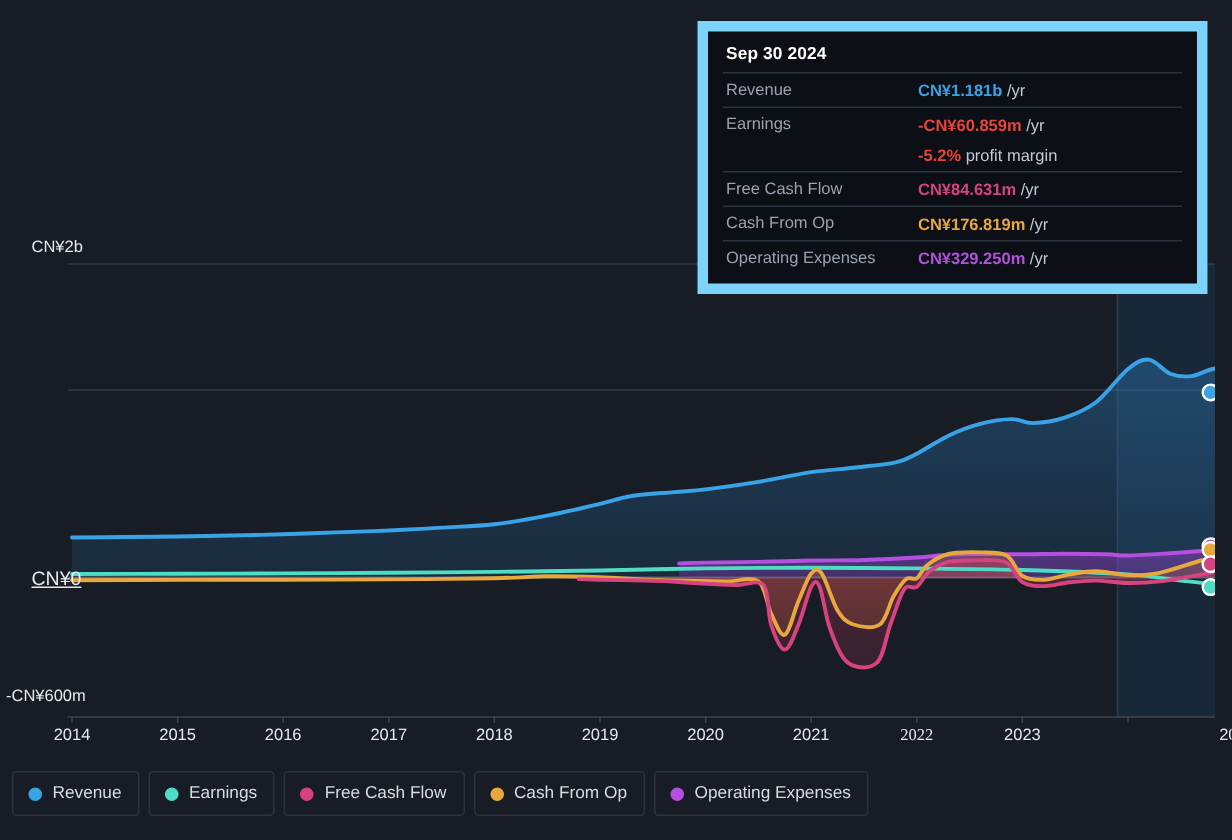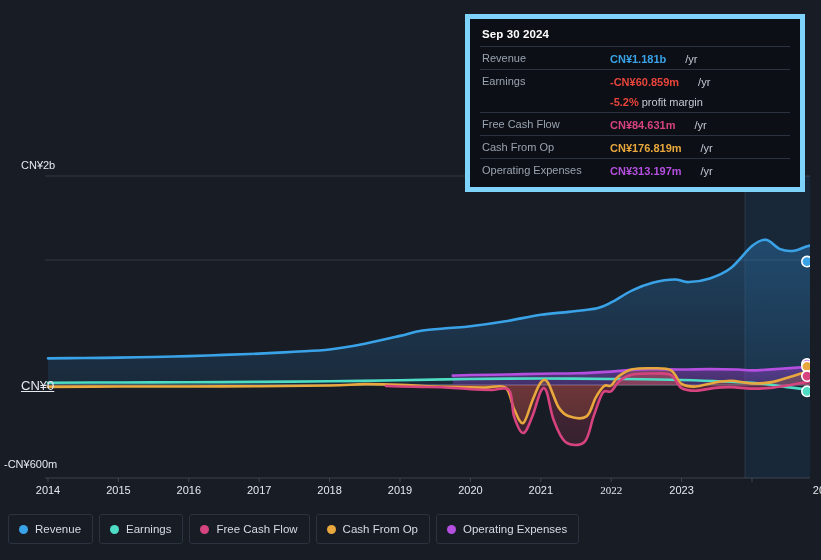--- a/index.html
+++ b/index.html
@@ -7,40 +7,40 @@
     width:821px;height:560px;overflow:hidden;
     background:#171c25;
     font-family:"Liberation Sans","DejaVu Sans",sans-serif;
     -webkit-font-smoothing:antialiased;
   }
   #root{position:relative;width:821px;height:560px;}
 
   
   .tooltip{
     position:absolute;left:465px;top:14px;width:340px;
-    background:#0c0f15;border:5px solid #7dd3fc;
+    background:#0c0f15;border:7px solid #7dd3fc;
     box-sizing:border-box;padding:8px 10px 6px 10px;
     z-index:30;
   }
   .tt-date{
     color:#ffffff;font-size:11.5px;font-weight:bold;
     padding:1px 0 6px 2px;letter-spacing:.1px;
   }
   .tt-row{
     display:flex;align-items:center;
     border-top:1px solid #2b3340;
     padding:2px 0 2px 0;min-height:16px;
   }
   .tt-row.noline{border-top:none;padding-top:0;}
   .tt-label{
     width:128px;flex:none;color:#9aa3b0;font-size:11px;
     padding-left:2px;
   }
   .tt-val{font-size:11px;font-weight:bold;}
-  .tt-unit{color:#c3c9d4;font-size:11px;font-weight:normal;margin-left:19px;}
+  .tt-unit{color:#c3c9d4;font-size:11px;font-weight:normal;margin-left:3px;}
   .tt-sub{color:#c3c9d4;font-size:11px;font-weight:normal;margin-left:3px;}
 
   
   .chart-wrap{position:absolute;left:0;top:0;width:821px;height:505px;}
   .axis-top-label{
     position:absolute;left:21px;top:159px;
     color:#e6e9ee;font-size:11px;z-index:6;
   }
   .axis-zero-label{
     position:absolute;left:21px;top:378px;
@@ -189,21 +189,21 @@
         <div class="tt-row">
           <div class="tt-label">Free Cash Flow</div>
           <div><span class="tt-val" style="color: rgb(214, 67, 127);">CN¥84.631m</span><span class="tt-unit">/yr</span></div>
         </div>
         <div class="tt-row">
           <div class="tt-label">Cash From Op</div>
           <div><span class="tt-val" style="color: rgb(232, 168, 61);">CN¥176.819m</span><span class="tt-unit">/yr</span></div>
         </div>
         <div class="tt-row">
           <div class="tt-label">Operating Expenses</div>
-          <div><span class="tt-val" style="color: rgb(180, 79, 224);">CN¥313.197m</span><span class="tt-unit">/yr</span></div>
+          <div><span class="tt-val" style="color: rgb(180, 79, 224);">CN¥329.250m</span><span class="tt-unit">/yr</span></div>
         </div>
       </div>
   </div>
 
   <div class="legend" id="legend">
       <div class="legend-item">
         <span class="legend-dot" style="background: rgb(58, 163, 232);"></span>
         <span class="legend-label">Revenue</span>
       </div>
       <div class="legend-item">

